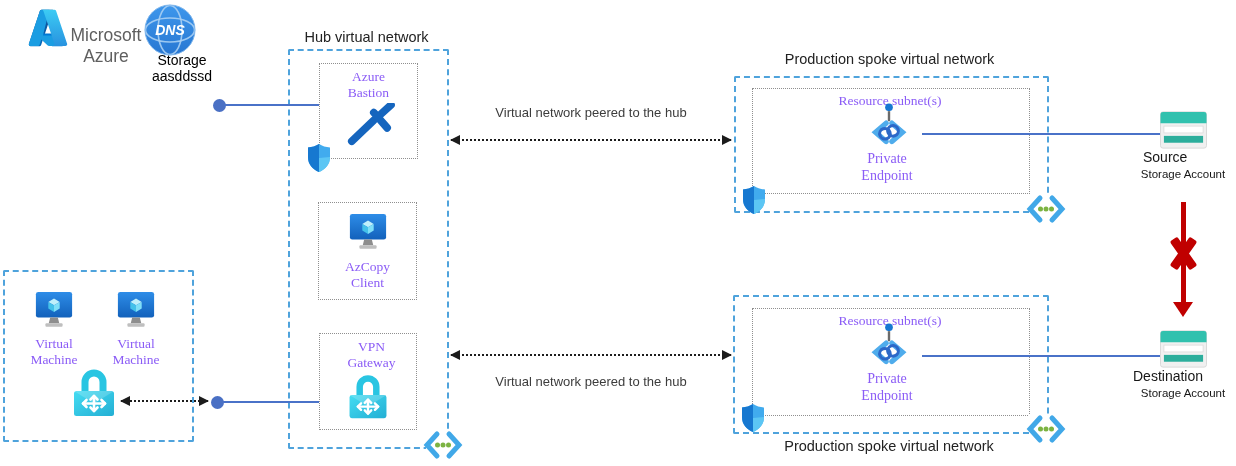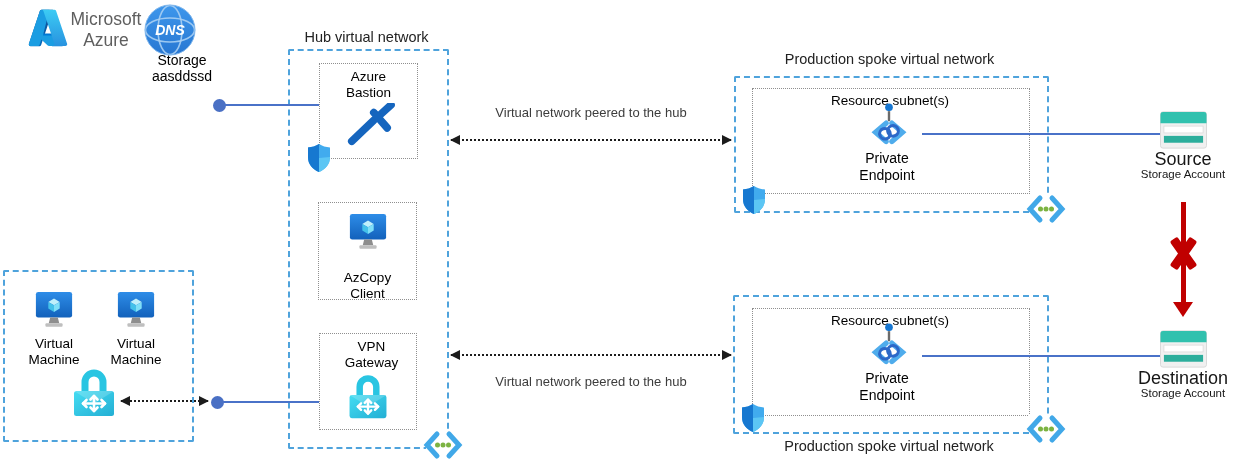--- a/index.html
+++ b/index.html
@@ -2,35 +2,35 @@
 <html><head>
 <meta charset="utf-8">
 <style>
   html,body{margin:0;padding:0;background:#fff;}
   #canvas{position:relative;width:1236px;height:466px;background:#fff;overflow:hidden;
           font-family:"Liberation Sans","DejaVu Sans",sans-serif;color:#1f1f1f;}
   .abs{position:absolute;}
   .dashed-box{position:absolute;border:2px dashed #4FA3DC;border-radius:2px;}
   .dotted-box{position:absolute;border:1px dotted #8f8f8f;}
   .box-title{position:absolute;font-size:14.5px;color:#222;text-align:center;line-height:1.3;}
-  .lbl{font-size:13.5px;color:#000000;text-align:center;line-height:1.22;}
+  .lbl{font-size:13.5px;color:#8b5cf6;text-align:center;line-height:1.22;font-family:Liberation Serif, serif;}
   .peer-lbl{position:absolute;font-size:13px;color:#3c3c3c;text-align:center;}
   .dot-arrow{position:absolute;height:0;border-top:2px dotted #1c1c1c;}
   .ah{position:absolute;width:0;height:0;border-top:5px solid transparent;border-bottom:5px solid transparent;}
   .ah-l{left:-1px;top:-6px;border-right:10px solid #1c1c1c;}
   .ah-r{right:-1px;top:-6px;border-left:10px solid #1c1c1c;}
   .blue-line{position:absolute;height:2px;background:#4A72C8;}
   .blue-dot{position:absolute;width:13px;height:13px;border-radius:50%;background:#4A70C4;}
   .icon-box{display:flex;flex-direction:column;align-items:center;}
-  .storage-name{position:absolute;font-size:18px;color:#161616;text-align:center;}
+  .storage-name{position:absolute;font-size:14px;color:#161616;}
   .storage-type{position:absolute;font-size:11.5px;color:#161616;text-align:center;}
   .red-line{position:absolute;width:5px;background:#C00000;}
   .red-head{position:absolute;width:0;height:0;border-left:10px solid transparent;border-right:10px solid transparent;border-top:15px solid #C00000;}
   .red-xbar{position:absolute;width:35px;height:9px;background:#C00000;border-radius:2px;}
-  .brand-text{position:absolute;font-size:17.5px;color:#5f5f5f;text-align:center;line-height:1.18;}
+  .brand-text{position:absolute;font-size:17.5px;color:#5f5f5f;text-align:center;line-height:1.18;margin-top:16px;}
   .dns-caption{position:absolute;font-size:14px;color:#000;text-align:center;}
 </style>
 </head>
 <body>
 
 <div id="canvas">
 
   <svg width="0" height="0" style="position:absolute" aria-hidden="true">
     <defs>
       <linearGradient id="grad-az1" x1="0" y1="0" x2="0" y2="1">
@@ -106,21 +106,21 @@
     <div style="margin-top:9px;">
       <svg viewBox="0 0 44 42" width="44" height="40">
         <rect x="3" y="2" width="38" height="27" rx="2.5" fill="url(#grad-vm)"></rect>
         <polygon points="22,9 28,12.5 22,16 16,12.5" fill="#BFEFFB"></polygon>
         <polygon points="16,12.5 22,16 22,23 16,19.5" fill="#44C1EA"></polygon>
         <polygon points="28,12.5 22,16 22,23 28,19.5" fill="#7FDFF8"></polygon>
         <polygon points="18,29 26,29 27.5,35 16.5,35" fill="#8E8E8E"></polygon>
         <rect x="13" y="35" width="18" height="3.5" rx="1" fill="#BFBFBF"></rect>
       </svg>
     </div>
-    <div class="lbl" style="width:62px;margin-top:14px;">AzCopy Client</div>
+    <div class="lbl" style="width:62px;margin-top:3px;">AzCopy Client</div>
   </div>
 
   <div class="dotted-box icon-box" style="left:319px;top:333px;width:96px;height:95px;">
     <div class="lbl" style="width:62px;margin-top:5px;margin-left:7px;">VPN Gateway</div>
     <div>
       <svg viewBox="0 0 46 52" width="44" height="48">
         <path d="M14 27 V16 a9 9 0 0 1 18 0 V27" fill="none" stroke="#29C5E2" stroke-width="7"></path>
         <rect x="3" y="25" width="40" height="25" rx="2.5" fill="url(#grad-lock)"></rect>
         <polygon points="3,25 43,25 23,37.5" fill="#ffffff" opacity="0.18"></polygon>
         <g stroke="#ffffff" stroke-width="2.6" fill="none" stroke-linecap="round" stroke-linejoin="round">

